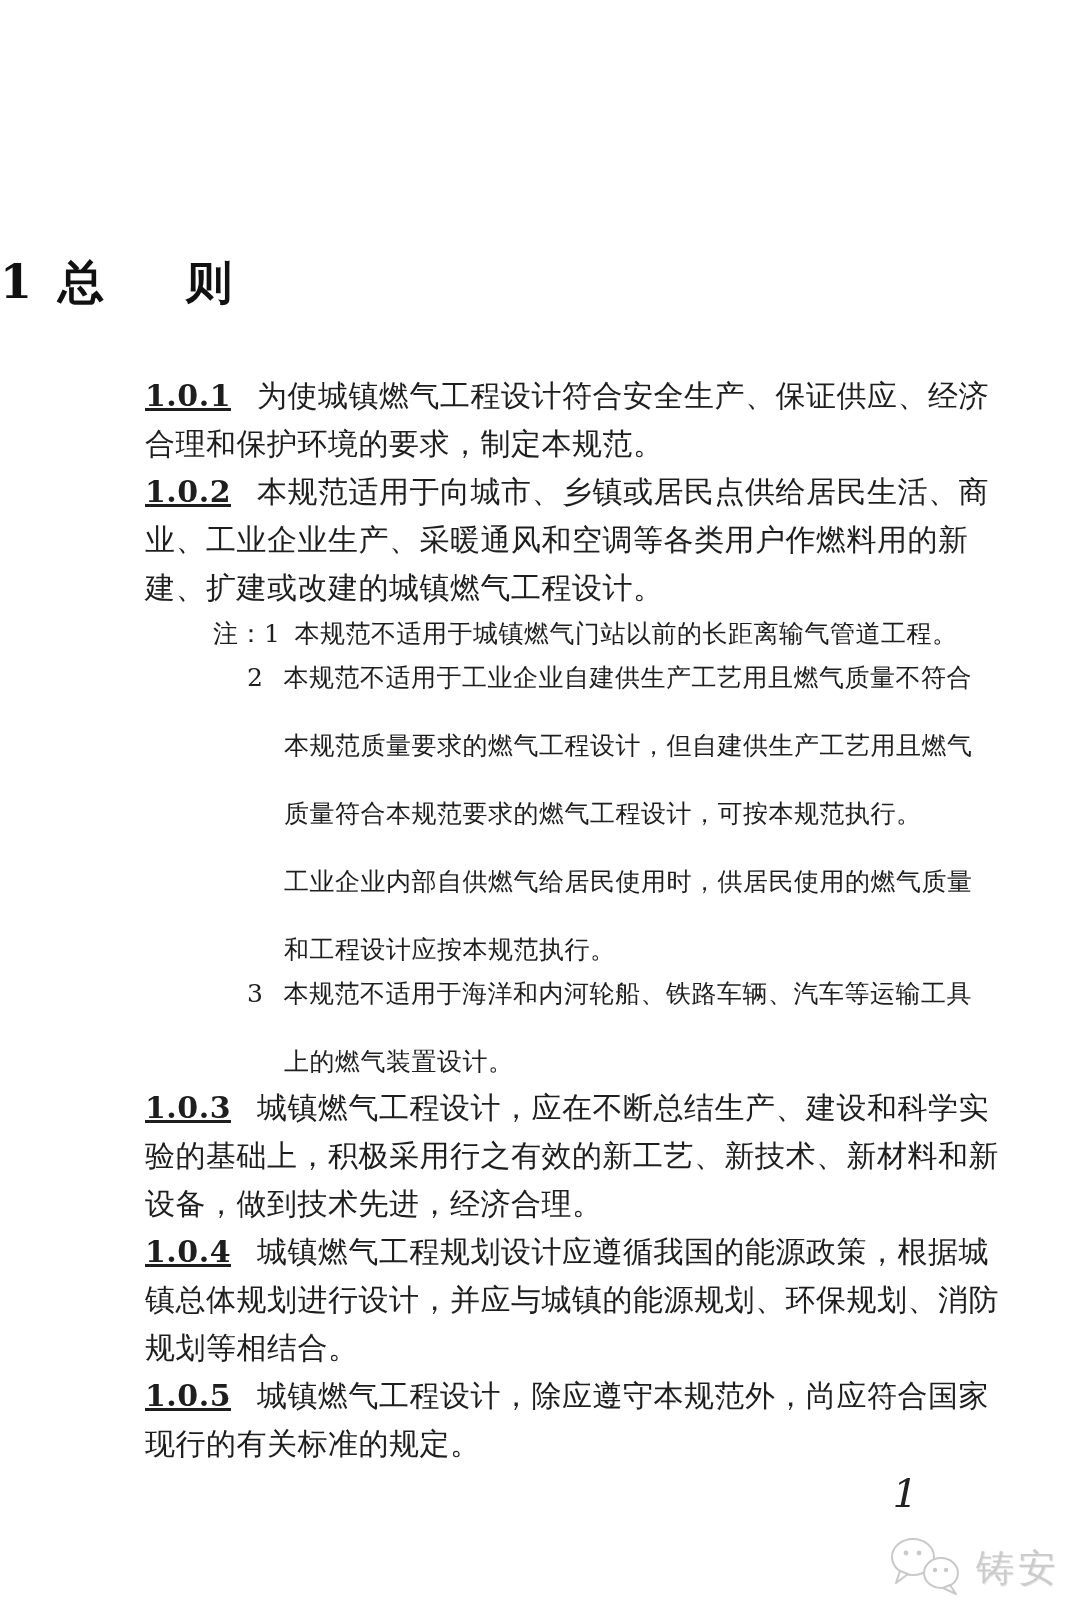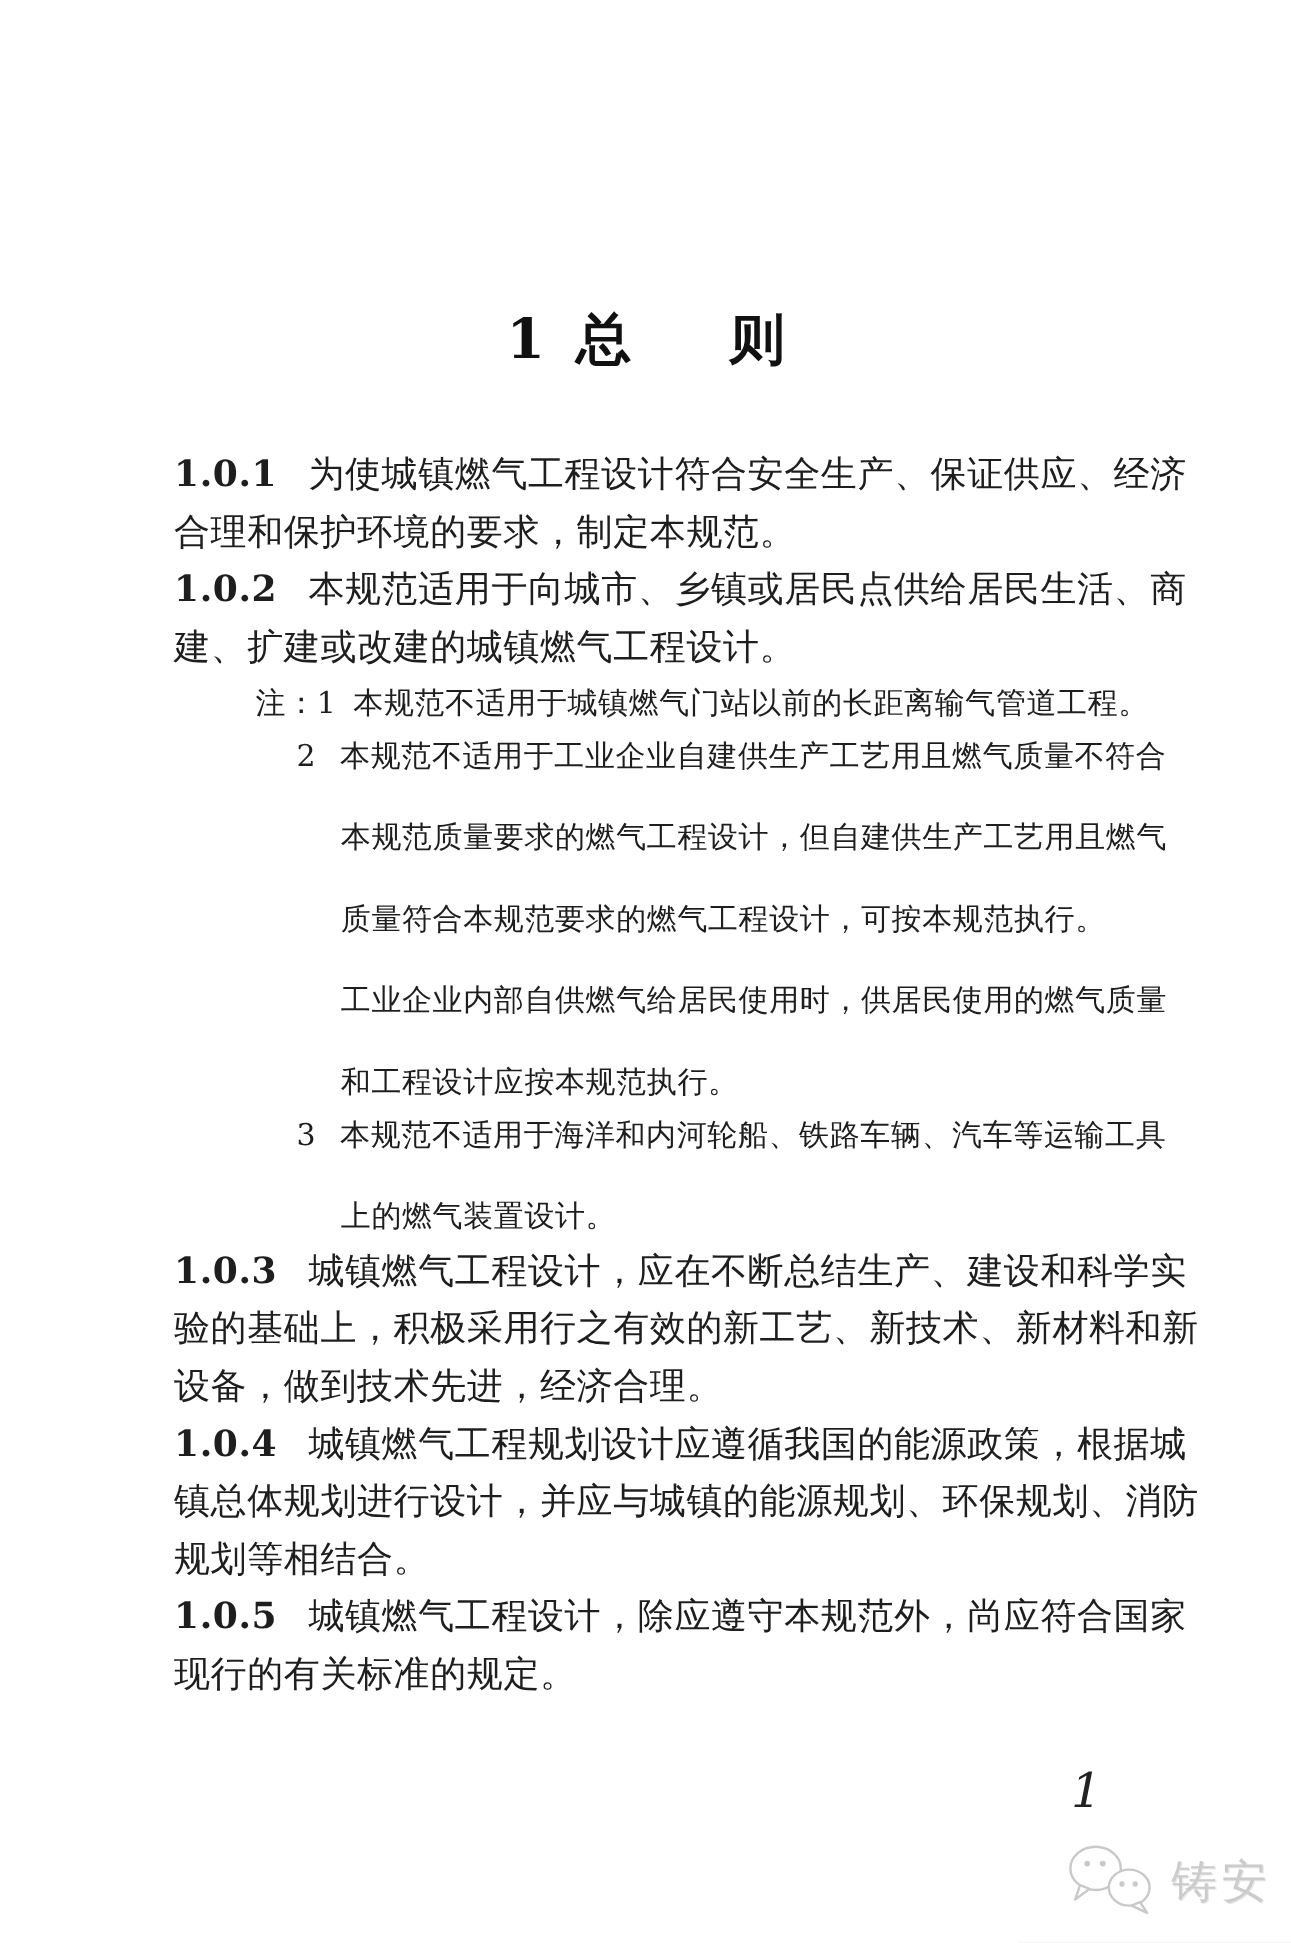--- a/index.html
+++ b/index.html
@@ -8,21 +8,20 @@
     width:1076px;height:1619px;
     margin:0 auto;
     background:#ffffff;
     font-family:"DejaVu Serif","Liberation Serif",serif;
     color:#1e1e1e;
     overflow:hidden;
   }
   .chapter-title{
     position:absolute;
     top:252px;left:0;right:0;
-    text-align:center;
     font-weight:bold;
     font-size:46px;
     color:#111;
     letter-spacing:0;
     white-space:nowrap;
   }
   .chapter-title .num{margin-right:26px;}
   .chapter-title .w1{margin-right:82px;}
   .content{
     position:absolute;
@@ -41,21 +40,21 @@
   }
   .line.note-first,.line.note-num,.line.note-cont{
     font-size:25px;
     line-height:44px;
     letter-spacing:0.5px;
   }
   .line.note-first{padding-left:68px;}
   .line.note-num{padding-left:102px;}
   .line.note-cont{padding-left:139px;margin-top:24px;}
   .prefix{display:inline-block;}
-  .prefix.bold{font-weight:bold;margin-right:26px;}
+  .prefix.bold{font-weight:bold;margin-right:26px;text-decoration:underline;}
   .line.note-first .prefix{margin-right:14px;}
   .line.note-num .prefix{margin-right:20px;}
   .page-number{
     position:absolute;
     top:1470px;
     right:158px;
     font-size:40px;
     font-style:italic;
     color:#222;
   }
@@ -81,20 +80,21 @@
 <div class="page">
 
   <div class="chapter-title">
     <span class="num">1</span><span class="w1">总</span><span class="w2">则</span>
   </div>
 
   <div class="content">
       <div class="line body"><span class="prefix bold">1.0.1</span><span>为使城镇燃气工程设计符合安全生产、保证供应、经济</span></div>
       <div class="line body"><span>合理和保护环境的要求，制定本规范。</span></div>
       <div class="line body"><span class="prefix bold">1.0.2</span><span>本规范适用于向城市、乡镇或居民点供给居民生活、商</span></div>
+      <div class="line body"><span>业、工业企业生产、采暖通风和空调等各类用户作燃料用的新</span></div>
       <div class="line body"><span>建、扩建或改建的城镇燃气工程设计。</span></div>
       <div class="line note-first"><span class="prefix">注：1</span><span>本规范不适用于城镇燃气门站以前的长距离输气管道工程。</span></div>
       <div class="line note-num"><span class="prefix">2</span><span>本规范不适用于工业企业自建供生产工艺用且燃气质量不符合</span></div>
       <div class="line note-cont"><span>本规范质量要求的燃气工程设计，但自建供生产工艺用且燃气</span></div>
       <div class="line note-cont"><span>质量符合本规范要求的燃气工程设计，可按本规范执行。</span></div>
       <div class="line note-cont"><span>工业企业内部自供燃气给居民使用时，供居民使用的燃气质量</span></div>
       <div class="line note-cont"><span>和工程设计应按本规范执行。</span></div>
       <div class="line note-num"><span class="prefix">3</span><span>本规范不适用于海洋和内河轮船、铁路车辆、汽车等运输工具</span></div>
       <div class="line note-cont"><span>上的燃气装置设计。</span></div>
       <div class="line body"><span class="prefix bold">1.0.3</span><span>城镇燃气工程设计，应在不断总结生产、建设和科学实</span></div>

